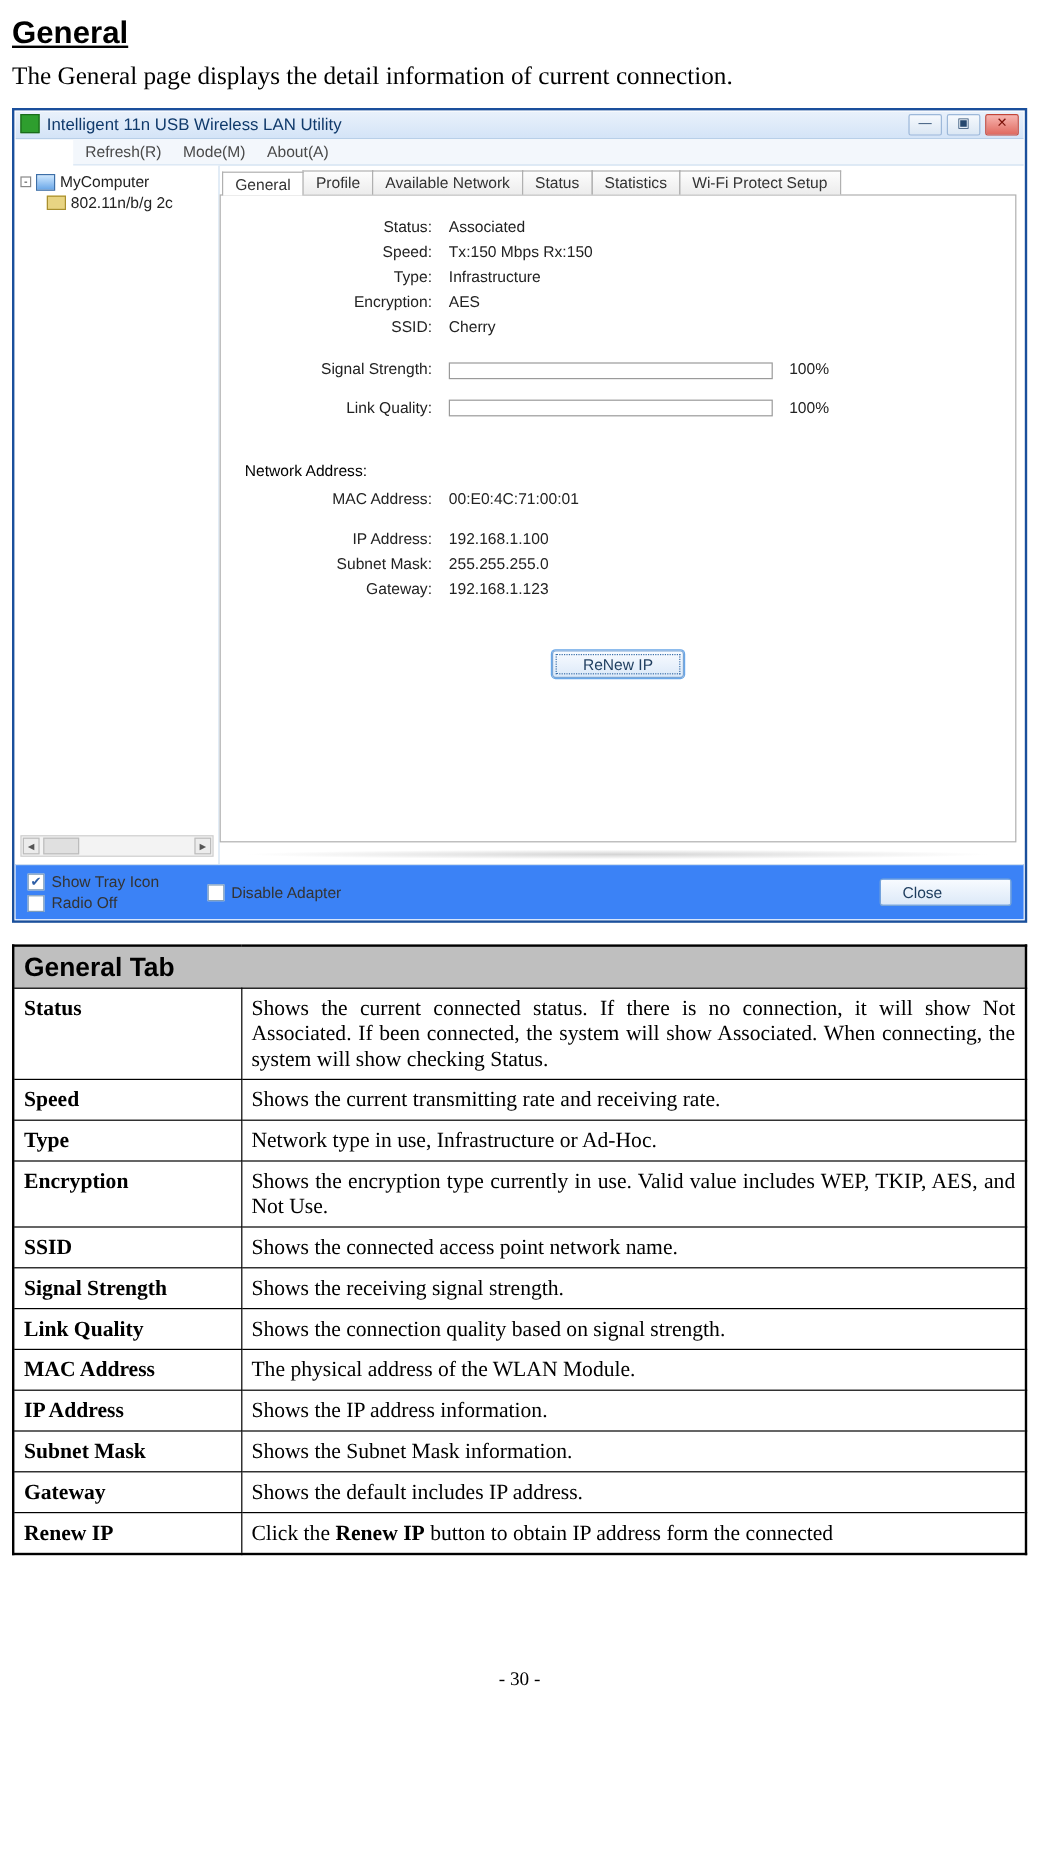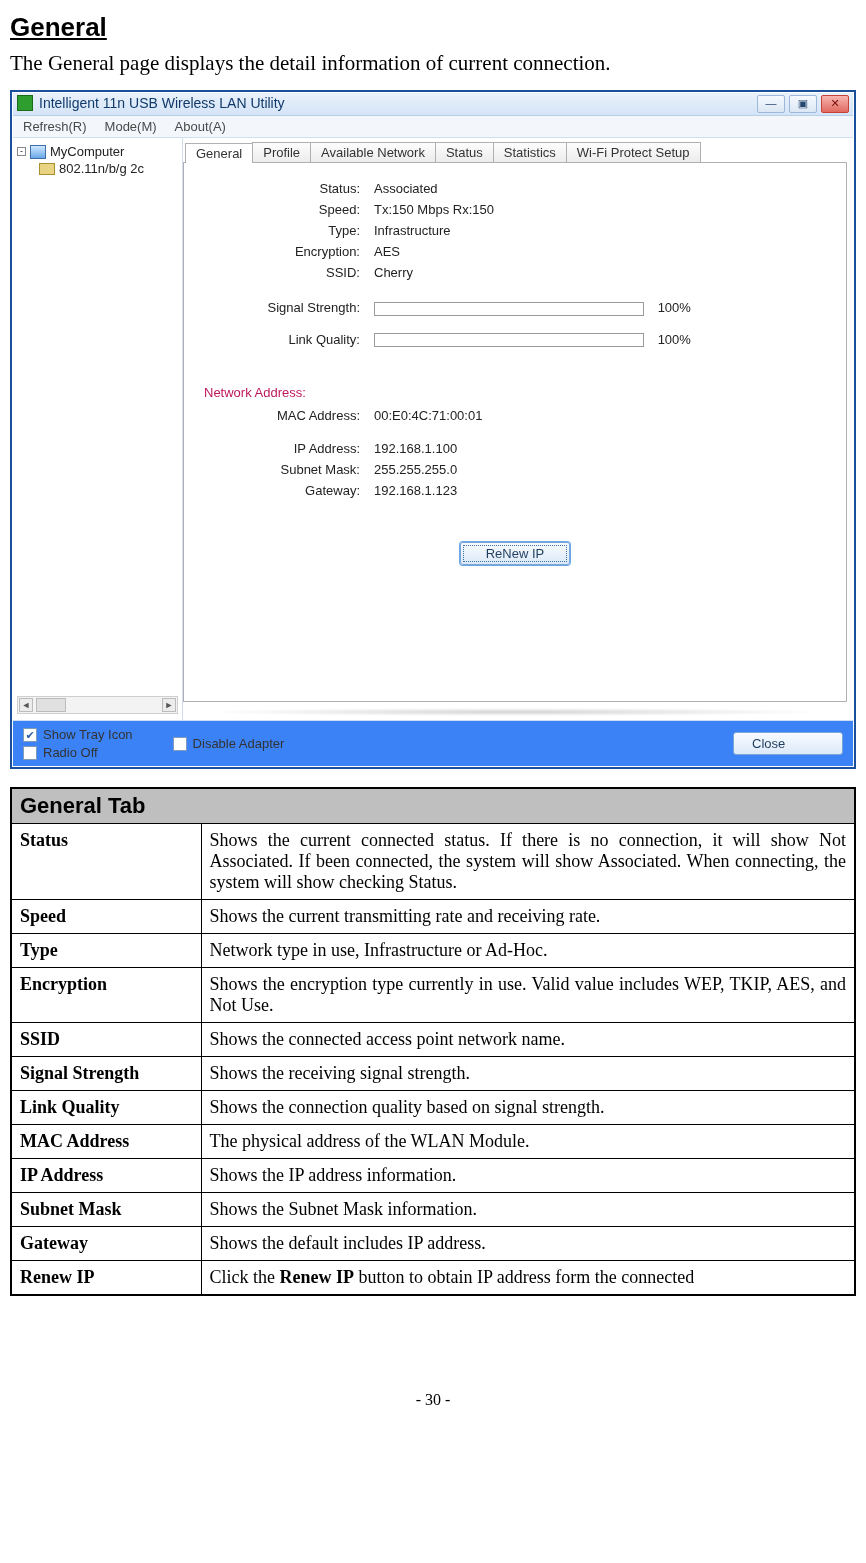--- a/index.html
+++ b/index.html
@@ -66,20 +66,21 @@
     border-color: #c44336;
     color: #7b1109;
   }
   .menubar {
     display: flex;
     gap: 18px;
     padding: 3px 10px;
     background: #f3f7fc;
     border-bottom: 1px solid #cfdff0;
     color: #4a4a4a;
+    margin-left: 48px;
   }
   .content-row { display: flex; }
   
   .tree-wrap {
     width: 170px;
     border-right: 1px solid #cfdff0;
     padding: 6px 4px;
     background: #fff;
   }
   .tree-root, .tree-child {
@@ -169,21 +170,21 @@
   }
   .bar-fill {
     height: 100%;
     background: linear-gradient(#5fd15f,#2aa62a);
   }
   .pct { margin-left: 10px; font-size: 13px; }
   .section-label {
     margin-top: 34px;
     margin-bottom: 4px;
     font-size: 13px;
-    color: #be185d;
+    color: #000000;
   }
   .renew-row { text-align: center; margin-top: 40px; }
   .btn {
     display: inline-block;
     min-width: 110px;
     padding: 3px 18px;
     background: linear-gradient(#f8fbff,#dce9f8);
     border: 1px solid #7aa6d6;
     border-radius: 3px;
     color: #1e3d5e;

